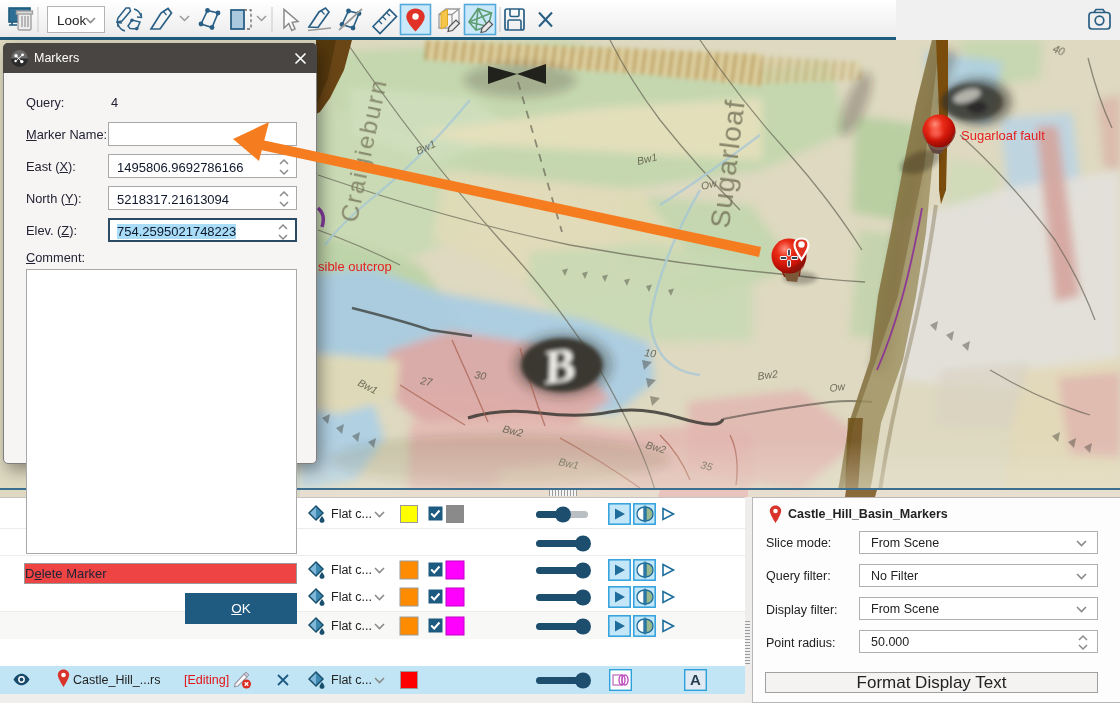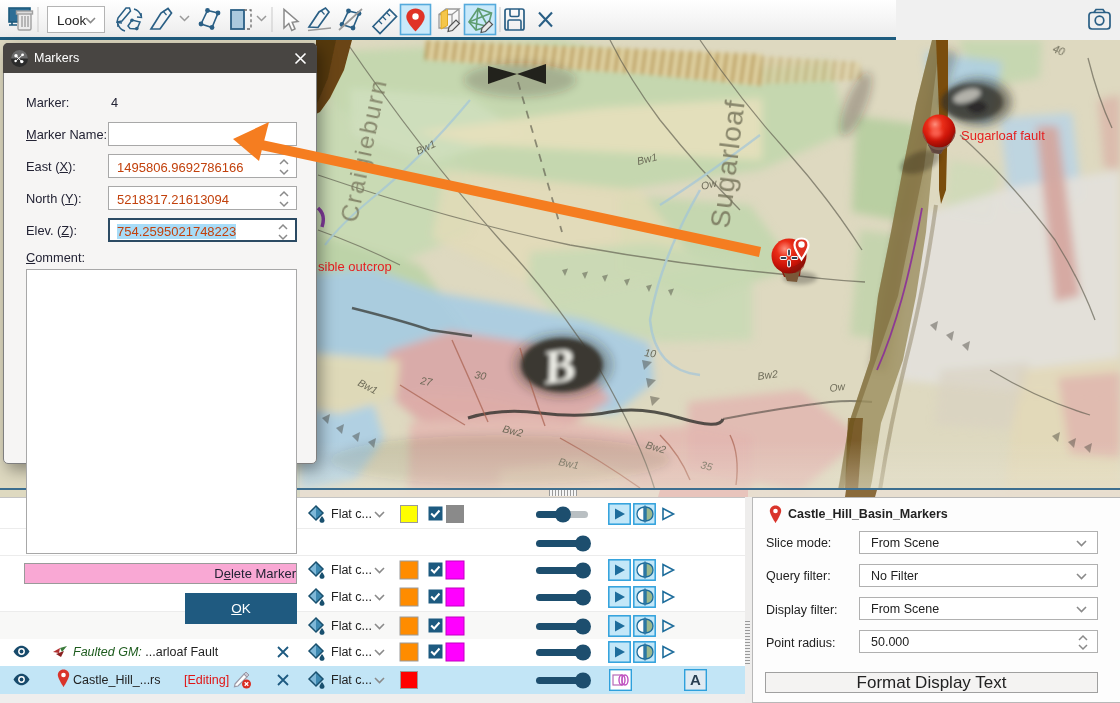--- a/index.html
+++ b/index.html
@@ -39,26 +39,26 @@
 #vgrip { position:absolute; left:745px; top:123px; width:5px; height:44px;
   background:repeating-linear-gradient(0deg,#9a9a9a 0 1px,#f0f0f0 1px 3px); }
 
 #dlg { position:absolute; left:3px; top:43px; width:314px; height:421px; background:#f6f5f4;
   border:1px solid #7f7f7f; border-radius:5px; box-shadow:4px 6px 16px rgba(0,0,0,0.38); z-index:20; }
 #dlgtitle { position:absolute; left:-1px; top:-1px; width:314px; height:30px; background:#484542;
   border-radius:5px 5px 0 0; color:#fff; font-size:12.5px; }
 #dlgtitle span { position:absolute; left:31px; top:8px; }
 .dlbl { position:absolute; left:22px; font-size:12.8px; color:#232334; }
 .din { position:absolute; left:104px; width:189px; height:24px; background:#fff;
-  border:1px solid #a8a8a8; font-size:13px; color:#c2410c; }
+  border:1px solid #a8a8a8; font-size:13px; color:#0f172a; }
 .din span { position:absolute; left:8px; top:5px; }
 .spin { position:absolute; right:6px; top:2px; width:12px; height:20px; }
 #dcomment { position:absolute; left:22px; top:225px; width:271px; height:285px; background:#fff; border:1px solid #a8a8a8; }
-#delbtn { position:absolute; left:20px; top:519px; width:273px; height:21px; background:#f9a8d4;
-  border:1px solid #9a9a9a; text-align:right; font-size:13px; color:#232334; line-height:19px; }
+#delbtn { position:absolute; left:20px; top:519px; width:273px; height:21px; background:#ef4444;
+  border:1px solid #9a9a9a; text-align:left; font-size:13px; color:#232334; line-height:19px; }
 #okbtn { position:absolute; left:181px; top:549px; width:112px; height:31px; background:#1f5a80;
   text-align:center; font-size:13.5px; color:#fff; line-height:31px; }
 
 #arrowsvg { position:absolute; left:0; top:0; width:1120px; height:703px; z-index:40; pointer-events:none; }
 u { text-decoration:underline; }
 </style>
 </head>
 <body>
 <div id="page">
   <svg width="0" height="0" style="position:absolute;">
@@ -449,37 +449,20 @@
           <svg style="position:absolute;left:300px;top:0;" width="395" height="28" viewBox="0 0 395 28">
             <use href="#shrow"></use>
           </svg>
         </div>
       <div class="row rowalt" style="top:113px;border-top:1px solid #ececec;">
           <svg style="position:absolute;left:300px;top:0;" width="395" height="28" viewBox="0 0 395 28">
             <use href="#shrow"></use>
           </svg>
         </div>
 
-      <div class="row" style="top:140px;">
-        <svg style="position:absolute;left:13px;top:6px;" width="17" height="15" viewBox="0 0 17 15">
-            <use href="#eye"></use>
-          </svg>
-        <svg style="position:absolute;left:52px;top:6px;" width="16" height="15" viewBox="0 0 16 15">
-            <path d="M1,8 L8,4 L7,9 Z" fill="#b03030"></path>
-            <path d="M8,4 L15,2 L10,8 Z" fill="#3a7a3a"></path>
-            <path d="M4,10 L12,7 L9,13 Z" fill="#8a2020"></path>
-          </svg>
-        <div style="position:absolute;left:73px;top:7px;font-size:12.5px;"><i style="color:#1e5c1e;">Faulted GM:</i> <span style="color:#222;">...arloaf Fault</span></div>
-        <svg style="position:absolute;left:276px;top:7px;" width="14" height="14" viewBox="0 0 14 14">
-            <path d="M2,2 L12,12 M12,2 L2,12" stroke="#1d5a80" stroke-width="1.8"></path>
-          </svg>
-        <svg style="position:absolute;left:300px;top:0;" width="395" height="28" viewBox="0 0 395 28">
-            <use href="#shrow"></use>
-          </svg>
-      </div>
 
       <div class="row rowhl" style="top:168px;height:28px;">
         <svg style="position:absolute;left:13px;top:6px;" width="17" height="15" viewBox="0 0 17 15">
             <use href="#eye"></use>
           </svg>
         <svg style="position:absolute;left:57px;top:3px;" width="13" height="19" viewBox="0 0 13 19">
             <path d="M6.5,0.5 C3,0.5 0.8,3 0.8,6 C0.8,9.5 6.5,18 6.5,18 C6.5,18 12.2,9.5 12.2,6 C12.2,3 10,0.5 6.5,0.5 Z" fill="#d9342b"></path>
             <circle cx="6.5" cy="6" r="2.3" fill="#fff"></circle>
           </svg>
         <div style="position:absolute;left:73px;top:7px;font-size:12.5px;"><span style="color:#222;">Castle_Hill_...rs</span> <span style="color:#e01414;padding-left:20px;">[Editing]</span></div>
@@ -565,21 +548,21 @@
         <circle cx="5" cy="5.8" r="1.7" fill="#fff"></circle>
           <circle cx="11.6" cy="4.8" r="1.4" fill="#fff"></circle>
         <circle cx="10.8" cy="11.6" r="1.7" fill="#fff"></circle>
           <circle cx="4.6" cy="11" r="1.2" fill="#fff"></circle>
         <path d="M5,5.8 L10.8,11.6 M11.6,4.8 L5.5,10.5" stroke="#fff" stroke-width="1"></path>
       </svg>
       <svg style="position:absolute;right:10px;top:9px;" width="13" height="13" viewBox="0 0 13 13">
         <path d="M1.5,1.5 L11.5,11.5 M11.5,1.5 L1.5,11.5" stroke="#fff" stroke-width="1.6"></path>
       </svg>
     </div>
-    <div class="dlbl" style="top:51px;">Marker:</div>
+    <div class="dlbl" style="top:51px;">Query:</div>
     <div class="dlbl" style="left:107px;top:51px;">4</div>
     <div class="dlbl" style="top:83px;"><u>M</u>arker Name:</div>
     <div class="din" style="top:78px;"></div>
     <div class="dlbl" style="top:115px;">East (<u>X</u>):</div>
     <div class="din" style="top:110px;">
         <span>1495806.9692786166</span>
         <svg class="spin" viewBox="0 0 12 20">
           <path d="M2,7 L6,3 L10,7" stroke="#8a8a8a" stroke-width="1.5" fill="none"></path>
           <path d="M2,13 L6,17 L10,13" stroke="#8a8a8a" stroke-width="1.5" fill="none"></path>
         </svg>

